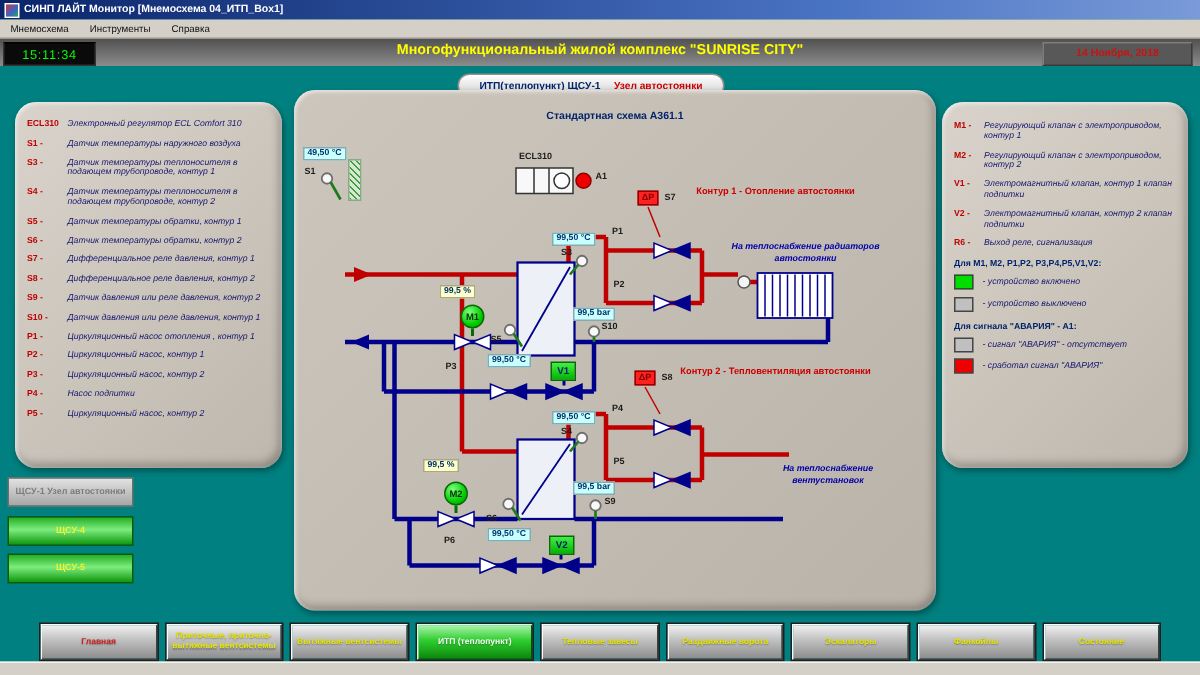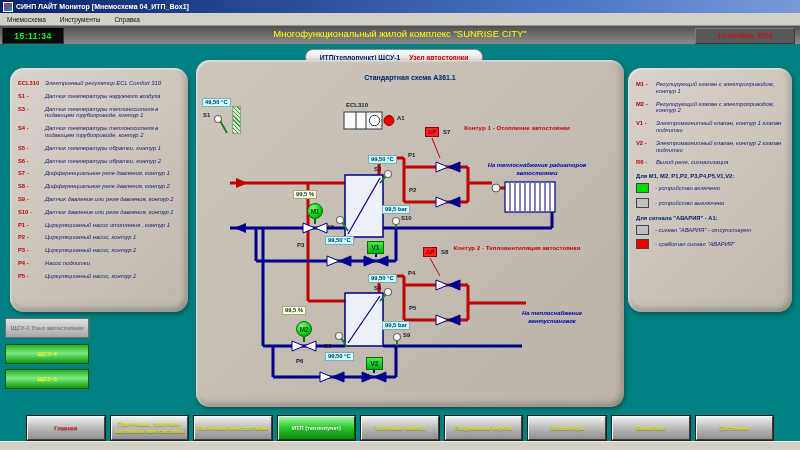--- a/index.html
+++ b/index.html
@@ -6,22 +6,22 @@
   .screen{position:relative;width:800px;height:450px;overflow:hidden;background:#008080;}
 
   
   .titlebar{position:absolute;left:0;top:0;width:800px;height:13px;
     background:linear-gradient(90deg,#0a246a,#4a74c4 70%,#7a9ad8);display:flex;align-items:center;padding-left:3px;box-sizing:border-box;}
   .app-icon{width:8px;height:8px;background:linear-gradient(135deg,#d33,#36c 60%,#3a3);border:1px solid #fff;margin-right:3px;}
   .titlebar span{color:#fff;font-size:7px;font-weight:bold;white-space:nowrap;}
   .menubar{position:absolute;left:0;top:13px;width:800px;height:13px;background:#d4d0c8;border-bottom:1px solid #9a968e;display:flex;align-items:center;box-sizing:border-box;}
   .menubar .mi{font-size:6.5px;color:#111;padding:0 7px;}
   .headerbar{position:absolute;left:0;top:26px;width:800px;height:18px;background:linear-gradient(180deg,#515151,#8c8c8c);}
-  .clock{position:absolute;left:2px;top:1.5px;width:60px;height:14px;background:#0a0a0a;border:1px solid #333;border-top-color:#000;color:#00ff00;font-size:8.5px;font-weight:bold;display:flex;align-items:center;justify-content:center;letter-spacing:.5px;}
-  .htitle{position:absolute;left:0;top:2px;width:100%;text-align:center;color:#ffff00;font-size:9.5px;font-weight:normal;}
+  .clock{position:absolute;left:2px;top:1.5px;width:60px;height:14px;background:#0a0a0a;border:1px solid #333;border-top-color:#000;color:#00ff00;font-size:8.5px;font-weight:normal;display:flex;align-items:center;justify-content:center;letter-spacing:.5px;}
+  .htitle{position:absolute;left:0;top:2px;width:100%;text-align:center;color:#ffff00;font-size:9.5px;font-weight:bold;}
   .hdate{position:absolute;right:5px;top:1.5px;width:98px;height:14px;background:#585858;border:1px solid #7d7d7d;border-bottom-color:#3a3a3a;border-right-color:#3a3a3a;color:#cc1111;font-size:7px;font-weight:bold;display:flex;align-items:center;justify-content:center;}
 
   
   .tabbar{position:absolute;left:305px;top:49px;width:178px;height:16px;border-radius:8px;background:linear-gradient(180deg,#ffffff,#cfcfcf);border:1px solid #909090;display:flex;align-items:center;justify-content:center;gap:9px;box-sizing:border-box;}
   .tab-l{color:#00246b;font-size:6.8px;font-weight:bold;white-space:nowrap;}
   .tab-r{color:#cc0000;font-size:6.8px;font-weight:bold;white-space:nowrap;}
 
   
   .panel{position:absolute;border-radius:14px;background:linear-gradient(135deg,#d9d3cb,#bdb7ad);
     box-shadow:inset 1px 1px 3px rgba(255,255,255,.75), inset -2px -3px 6px rgba(0,0,0,.28), 1px 2px 4px rgba(0,0,0,.35);}

